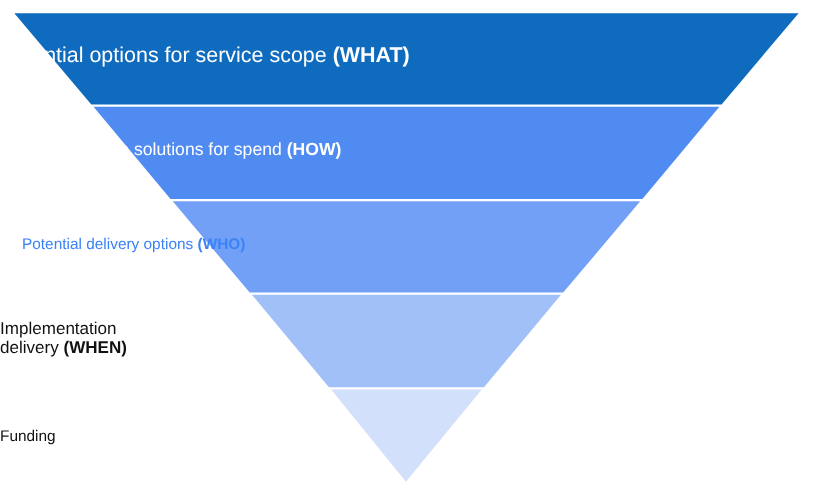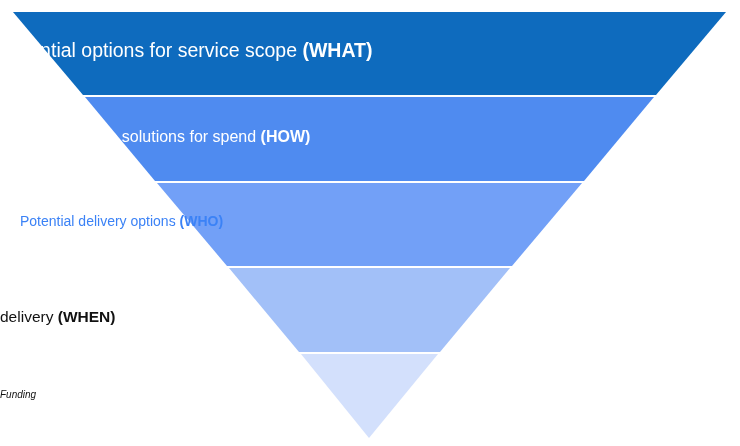--- a/index.html
+++ b/index.html
@@ -6,21 +6,21 @@
     body { width: 740px; height: 446px; position: relative; overflow: hidden;
            font-family: "Liberation Sans", sans-serif; }
     svg.funnel { position: absolute; left: 0; top: 0; }
     .label { position: absolute; left: 0; width: 740px; text-align: left;
              line-height: 1.12; }
     .label b { font-weight: bold; }
     .l1 { top: 40px; font-size: 19.5px; color: #ffffff; }
     .l2 { top: 128px; font-size: 16px; color: #ffffff; }
     .l3 { top: 214px; font-size: 14px; color: #3b82f6; margin-left: 20px; }
     .l4 { top: 291px; font-size: 15.5px; color: #111111; }
-    .l5 { top: 389px; font-size: 10px; color: #111111; font-style: italic; }
+    .l5 { top: 389px; font-size: 14px; color: #111111; }
   </style>
 </head>
 <body>
 
 <svg class="funnel" width="740" height="446">
   <polygon points="13,12 726,12 656,95 83,95" fill="#0E6BBE"></polygon>
   <polygon points="85,97 654,97 584,181 155,181" fill="#4F8BF0"></polygon>
   <polygon points="157,183 582,183 512,266 227,266" fill="#72A0F7"></polygon>
   <polygon points="229,268 510,268 440,352 299,352" fill="#A2C0F8"></polygon>
   <polygon points="301,354 438,354 369,438" fill="#D3E0FC"></polygon>
@@ -29,18 +29,18 @@
 <div class="label l1">
   <span>Potential options for service scope </span><b>(WHAT)</b>
 </div>
 <div class="label l2">
   <span>Potential service solutions for spend </span><b>(HOW)</b>
 </div>
 <div class="label l3">
   <span>Potential delivery options </span><b>(WHO)</b>
 </div>
 <div class="label l4">
-  <br>
+  <span>Implementation</span><br>
   <span>delivery </span><b>(WHEN)</b>
 </div>
 <div class="label l5">
   <span>Funding</span>
 </div>
 
 </body></html>

